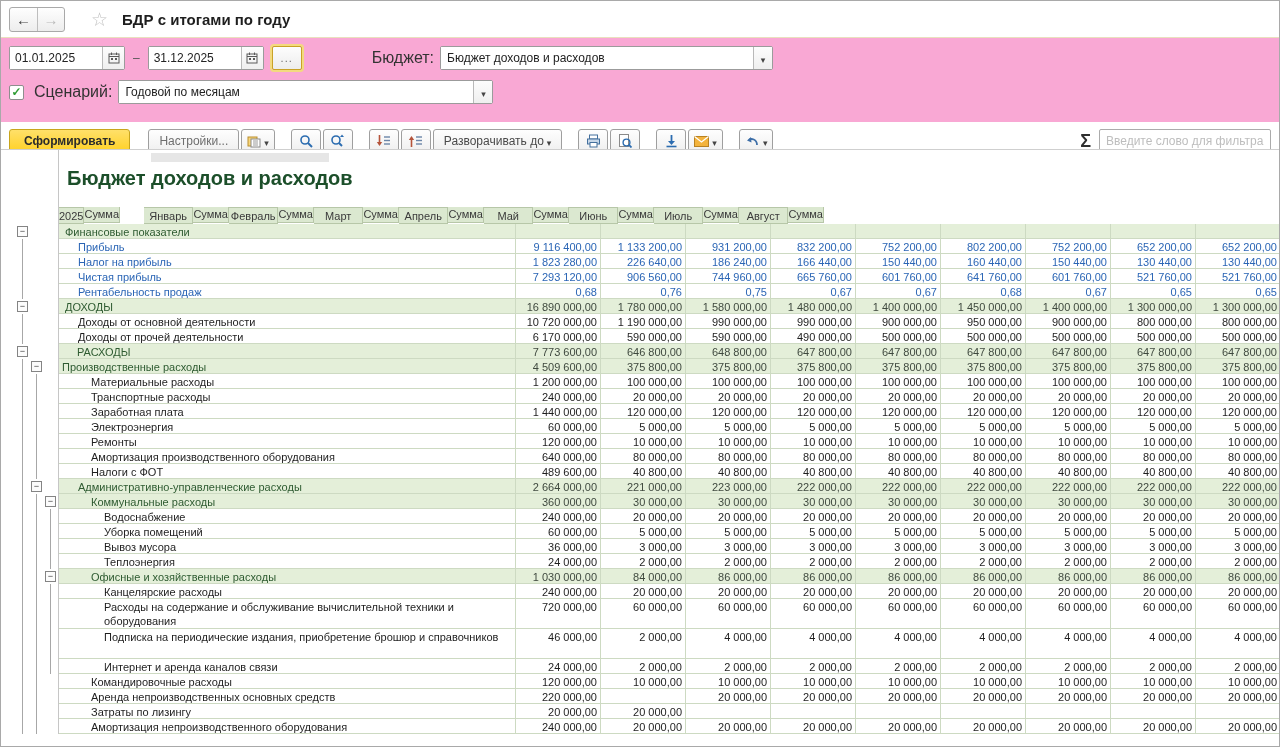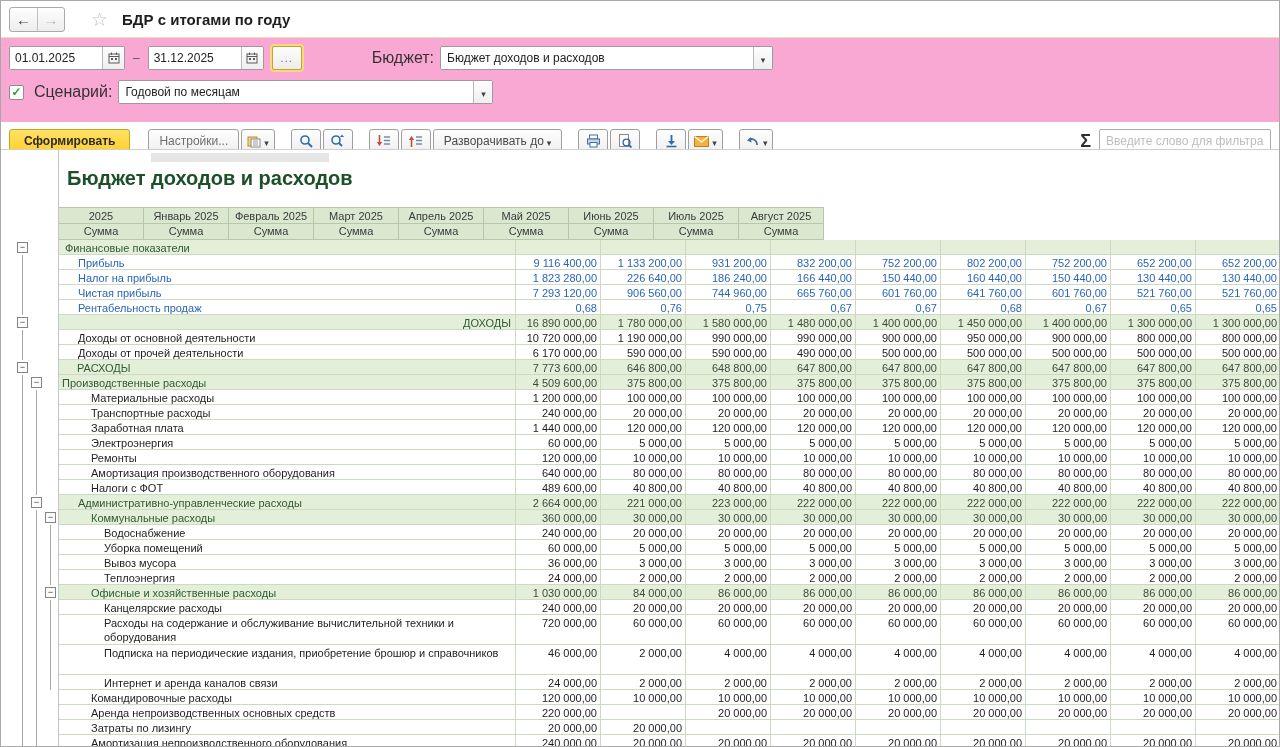--- a/index.html
+++ b/index.html
@@ -50,21 +50,21 @@
   .grid-inner{ position:relative; width:1272px; }
   .artifact{ position:absolute; left:142px; top:3px; width:178px; height:9px; background:#E6E6E6; }
   .titlerow{ display:flex; height:57px; }
   .t-gutter{ width:50px; border-right:1px solid #C6C6C6; }
   .t-main{ flex:1; display:flex; align-items:center; padding-left:8px; }
   .report-title{ font-size:20px; font-weight:bold; color:#1C4F2A; }
 
   .header{ display:flex; }
   .h-gutter{ width:50px; border-right:1px solid #C6C6C6; background:#fff; }
   .h-label{ width:457px; background:#DBE8D0; border:1px solid #B7C7A8; border-left:none; font-size:11px; color:#3A3A3A; padding:2px 0 0 5px; }
-  .h-col{ width:85px; display:flex; flex-direction:column; }
+  .h-col{ width:85px; display:flex; flex-direction:row; }
   .h-month{ height:17px; background:#DBE8D0; border-bottom:1px solid #B7C7A8; border-right:1px solid #B7C7A8; border-top:1px solid #B7C7A8; font-size:11px; color:#3A3A3A; text-align:center; padding-top:2px; }
   .h-sum{ height:16px; background:#DBE8D0; border-bottom:1px solid #B7C7A8; border-right:1px solid #B7C7A8; font-size:11px; color:#3A3A3A; text-align:center; padding-top:1px; }
 
   .row{ display:flex; height:15px; }
   .row.tall{ height:30px;justify-content:space-between; }
   .gutter{ width:50px; position:relative; border-right:1px solid #C6C6C6; background:#fff; }
   .tline{ position:absolute; top:0; bottom:0; width:1px; background:#A7A7A7; }
   .expander{ position:absolute; top:2px; width:11px; height:11px; border:1px solid #848484; background:#FCFCFC; font-size:9px; line-height:8px; text-align:center; color:#3A3A3A; cursor:pointer; z-index:2; }
   .cell{ font-size:11px; line-height:14px; color:#1E1E1E; border-right:1px solid #CDDAC2; border-bottom:1px solid #CDDAC2; overflow:hidden; }
   .cell.label{ width:457px; padding-top:1px; padding-right:4px; }
@@ -387,21 +387,21 @@
             <div class="cell val">0,67</div>
             <div class="cell val">0,68</div>
             <div class="cell val">0,67</div>
             <div class="cell val">0,65</div>
             <div class="cell val">0,65</div>
           </div>
           <div class="row group">
             <div class="gutter">
               <span class="expander" style="left: 8px;">−</span>
             </div>
-            <div class="cell label" style="padding-left: 6px; text-align: right;">ДОХОДЫ</div>
+            <div class="cell label" style="padding-left: 6px;">ДОХОДЫ</div>
             <div class="cell val">16 890 000,00</div>
             <div class="cell val">1 780 000,00</div>
             <div class="cell val">1 580 000,00</div>
             <div class="cell val">1 480 000,00</div>
             <div class="cell val">1 400 000,00</div>
             <div class="cell val">1 450 000,00</div>
             <div class="cell val">1 400 000,00</div>
             <div class="cell val">1 300 000,00</div>
             <div class="cell val">1 300 000,00</div>
           </div>

